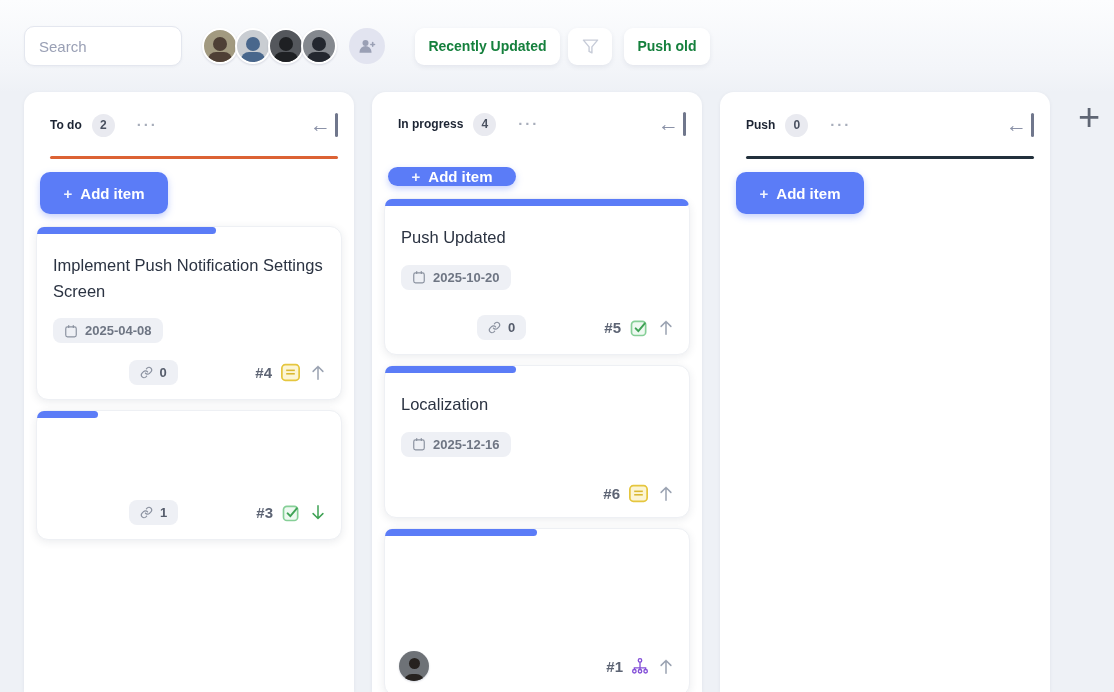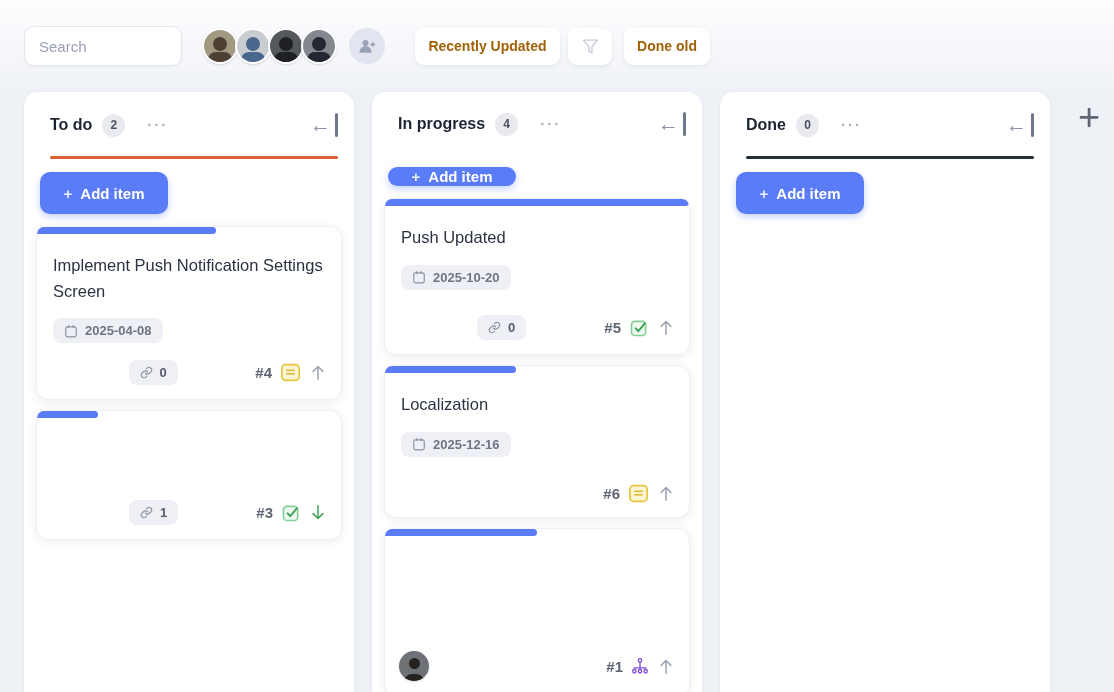--- a/index.html
+++ b/index.html
@@ -17,32 +17,32 @@
   .avatar{width:36px;height:36px;border-radius:50%;border:2px solid #fff;
     margin-left:-3px;overflow:hidden;position:relative;cursor:pointer;
     box-shadow:0 1px 2px rgba(40,50,90,.15);}
   .avatar:first-child{margin-left:0;}
   .av-head{position:absolute;left:50%;top:22%;width:14px;height:14px;margin-left:-7px;border-radius:50%;}
   .av-body{position:absolute;left:50%;bottom:-6px;width:24px;height:16px;margin-left:-12px;border-radius:8px 8px 0 0;}
   .add-user{width:36px;height:36px;border-radius:50%;background:#e2e4f0;border:none;
     margin-left:12px;display:flex;align-items:center;justify-content:center;cursor:pointer;}
   .tb-btn{height:37px;border:none;border-radius:9px;background:#fff;cursor:pointer;
     box-shadow:0 2px 5px rgba(40,50,90,.08);font-family:inherit;
-    font-size:14px;font-weight:700;color:#a16207;display:flex;align-items:center;justify-content:center;}
+    font-size:14px;font-weight:700;color:#15803d;display:flex;align-items:center;justify-content:center;}
   .btn-recent{width:145px;margin-left:30px;}
   .btn-filter{width:44px;margin-left:8px;}
   .btn-showold{width:86px;margin-left:12px;}
 
   
   .board{height:600px;display:flex;align-items:stretch;padding:0 0 0 24px;gap:18px;}
   .column{flex:0 0 330px;background:#fff;border-radius:14px 14px 0 0;overflow:hidden;
     box-shadow:0 1px 4px rgba(30,40,70,.06);padding:20px 12px 12px 12px;
     display:flex;flex-direction:column;}
   .col-head{display:flex;align-items:center;padding:0 4px 0 14px;height:26px;}
-  .col-title{font-size:16px;font-weight:700;color:#1c2433;}
+  .col-title{font-size:12px;font-weight:700;color:#1c2433;}
   .col-count{margin-left:10px;min-width:23px;height:23px;padding:0 7px;border-radius:12px;
     background:#e9eaf0;color:#4a5160;font-size:12px;font-weight:700;
     display:flex;align-items:center;justify-content:center;}
   .col-menu{margin-left:22px;color:#a7adba;font-size:15px;font-weight:700;letter-spacing:2px;
     cursor:pointer;line-height:10px;}
   .col-collapse{margin-left:auto;display:flex;align-items:center;gap:4px;cursor:pointer;}
   .col-collapse .arr{font-size:21px;color:#8b92a8;line-height:20px;}
   .col-collapse .bar{width:3px;height:24px;background:#70778c;border-radius:2px;}
   .col-underline{height:3px;border-radius:2px;margin:18px 4px 0 14px;}
   .add-item{margin:13px 0 0 4px;width:128px;height:42px;border:none;border-radius:10px;
@@ -115,21 +115,21 @@
   <button class="tb-btn btn-recent">Recently Updated</button>
 
   <button class="tb-btn btn-filter">
     <span style="display:flex">
       <svg width="17" height="17" viewBox="0 0 24 24" fill="none" stroke="#c7ccd8" stroke-width="2" stroke-linejoin="round">
         <polygon points="22 3 2 3 10 12.5 10 19 14 21 14 12.5 22 3"></polygon>
       </svg>
     </span>
   </button>
 
-  <button class="tb-btn btn-showold">Done old</button>
+  <button class="tb-btn btn-showold">Push old</button>
 </div>
 
 <div class="board">
 
   <div class="column">
     <div class="col-head">
       <span class="col-title">To do</span>
       <span class="col-count">2</span>
       <span class="col-menu">···</span>
       <span class="col-collapse">
@@ -351,21 +351,21 @@
             </span>
           </div>
         </div>
       </div>
 
     </div>
   </div>
 
   <div class="column">
     <div class="col-head">
-      <span class="col-title">Done</span>
+      <span class="col-title">Push</span>
       <span class="col-count">0</span>
       <span class="col-menu">···</span>
       <span class="col-collapse">
         <span class="arr">←</span>
         <span class="bar"></span>
       </span>
     </div>
     <div class="col-underline" style="background: rgb(34, 48, 60);"></div>
     <button class="add-item">
       <span class="plus">+</span>

